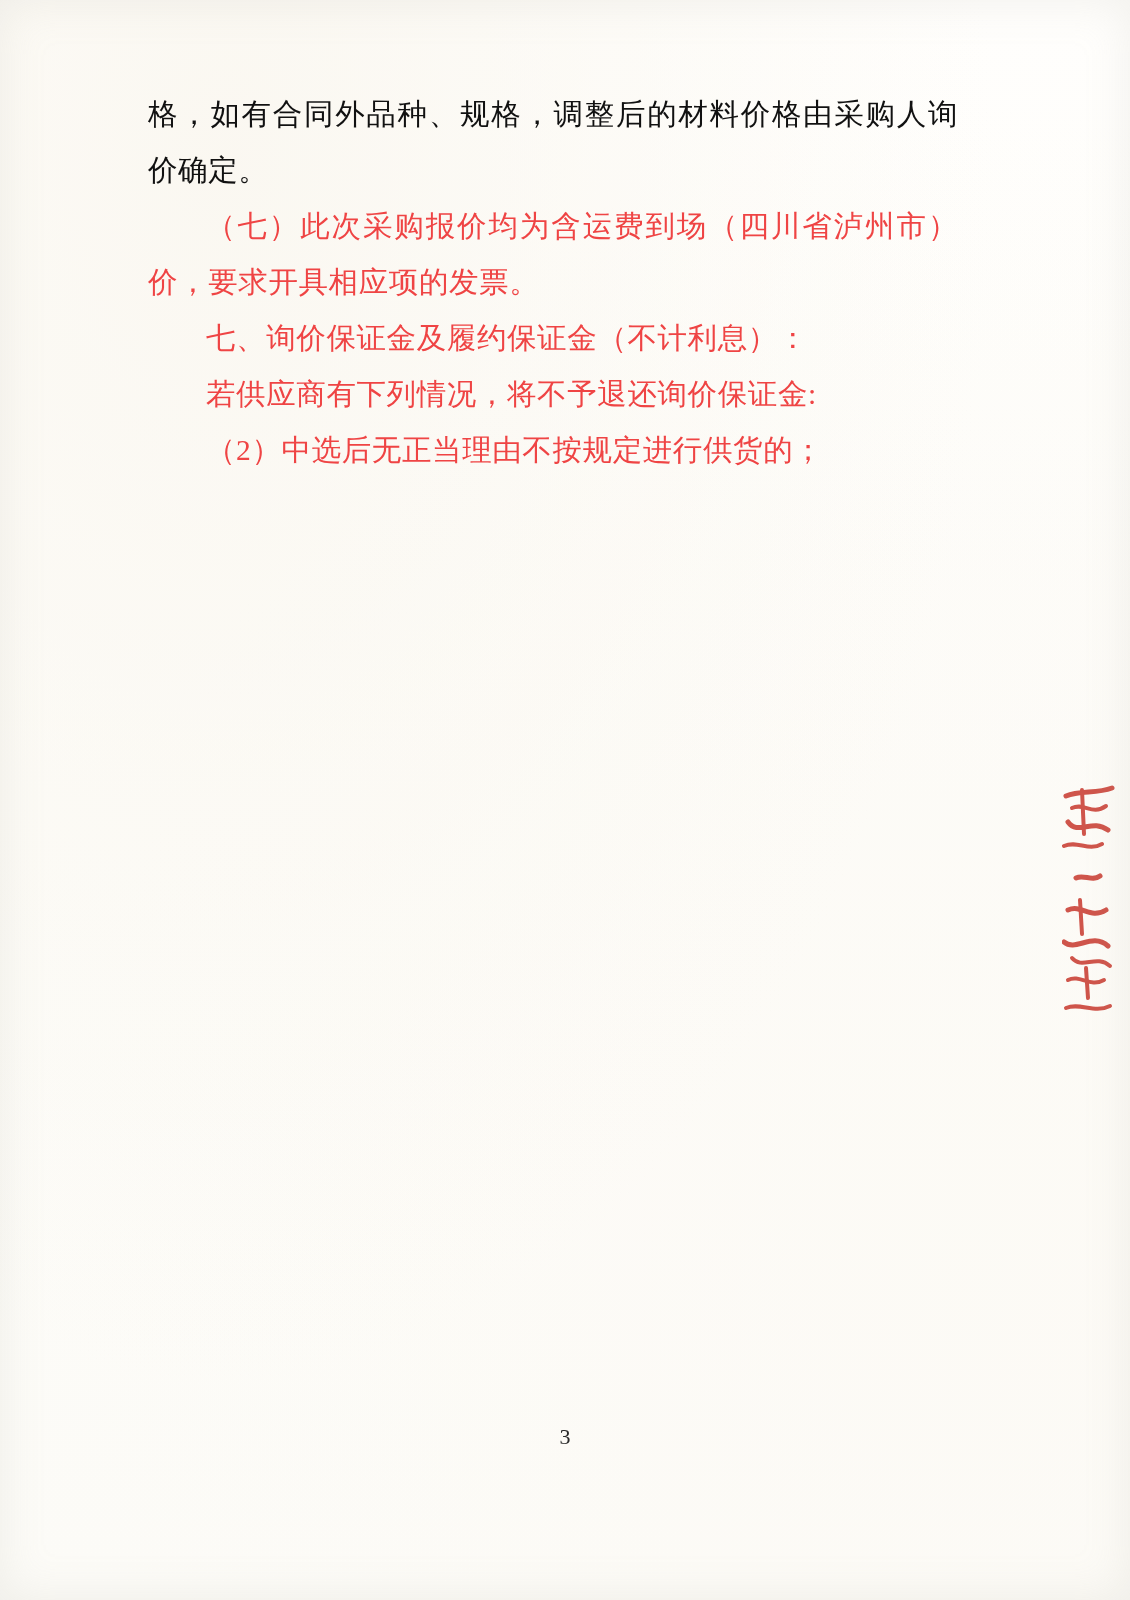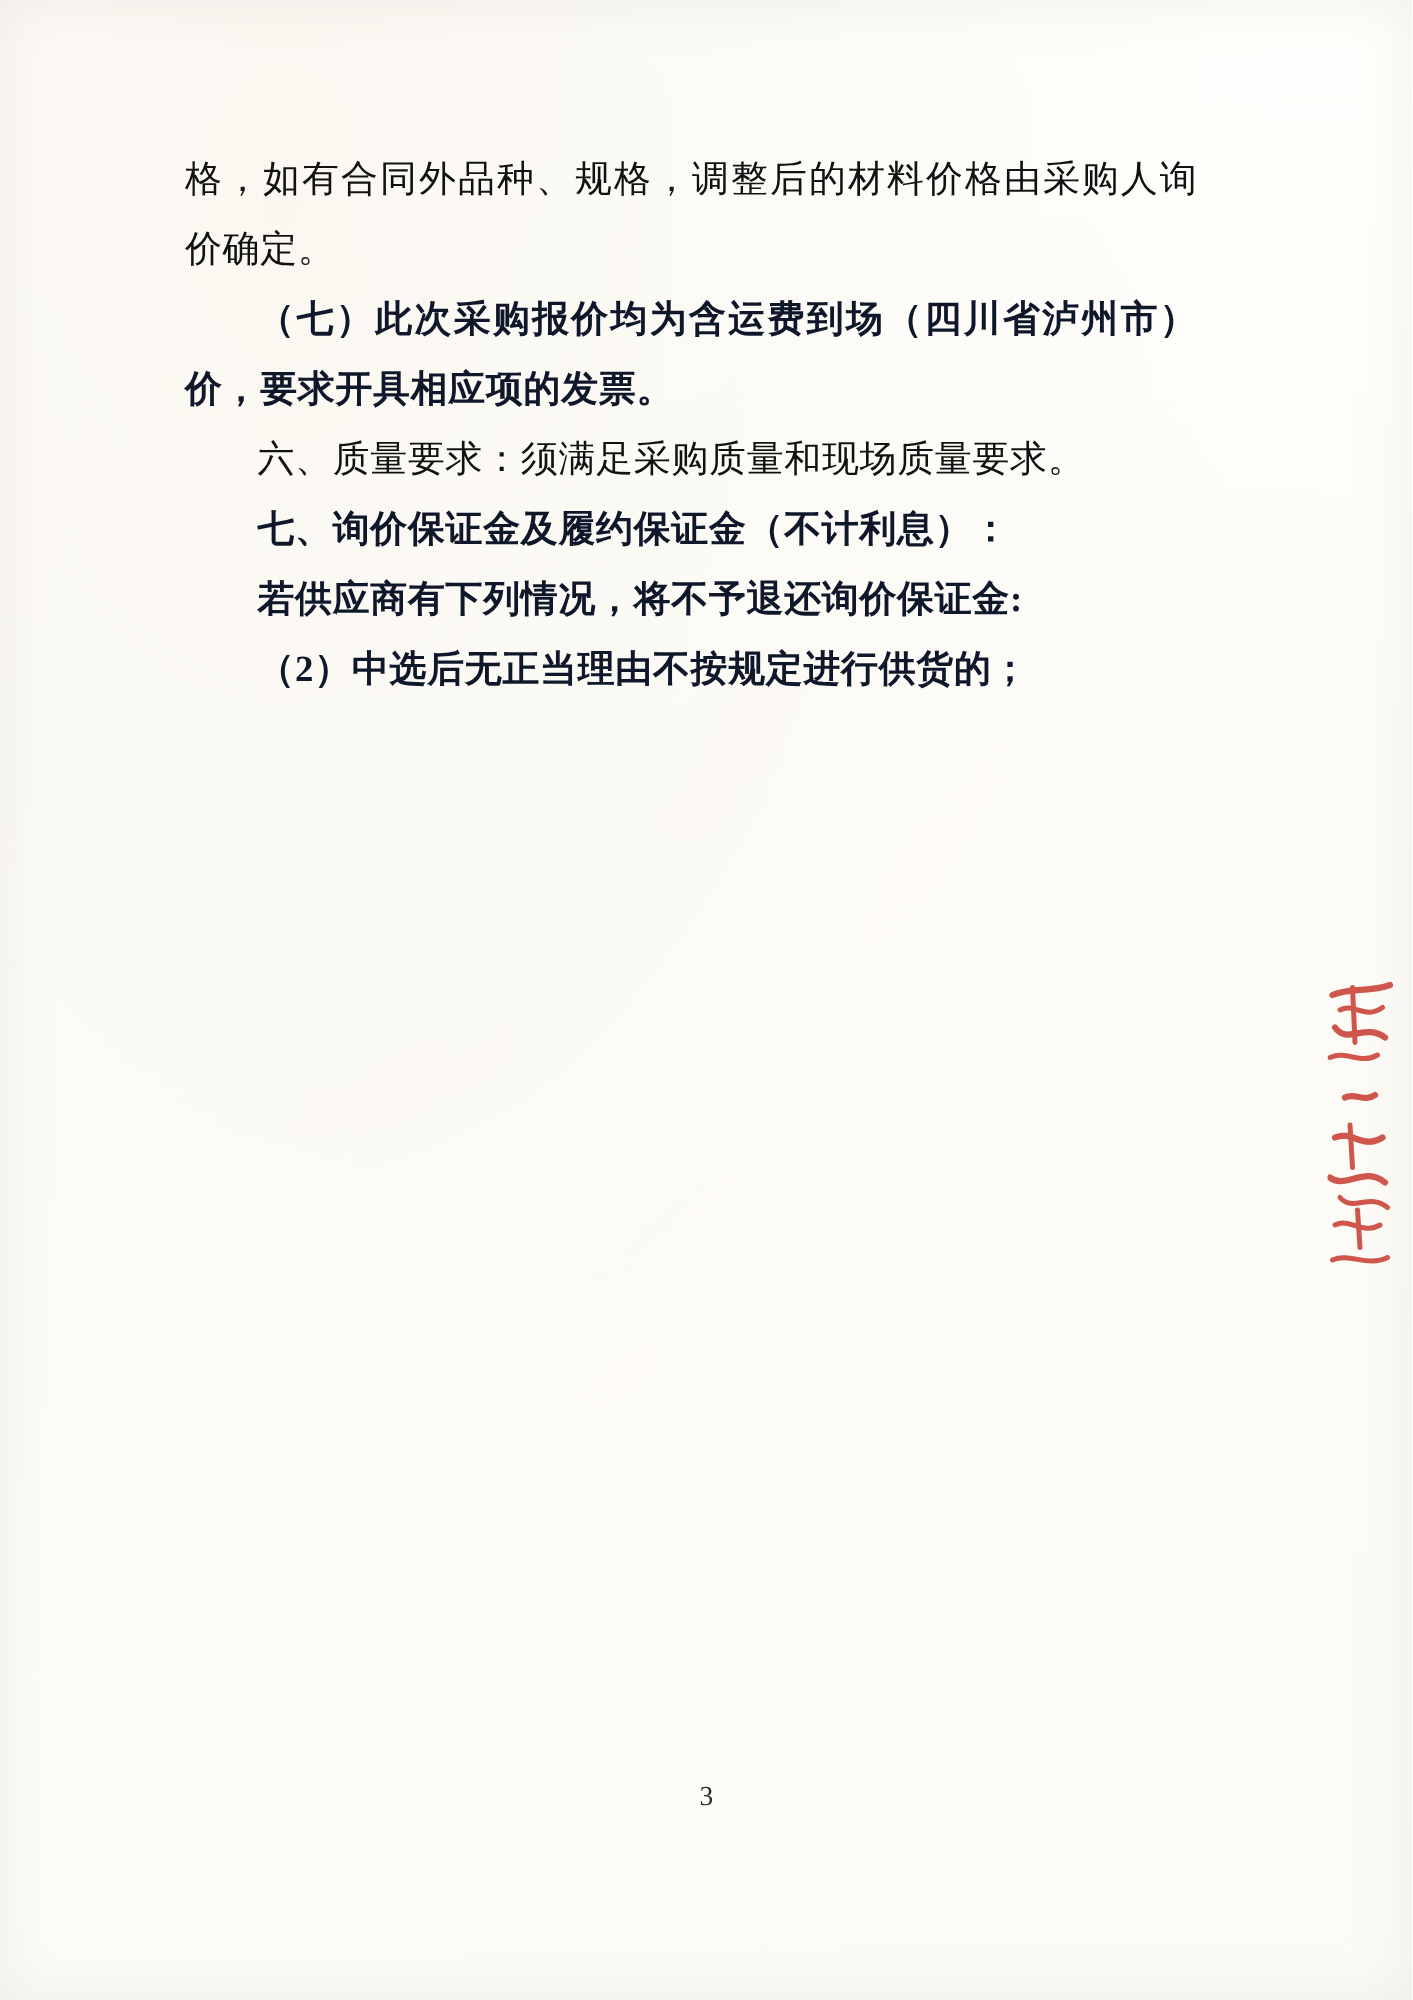--- a/index.html
+++ b/index.html
@@ -22,39 +22,39 @@
     inset: 0;
     background:
       radial-gradient(ellipse at 20% 10%, rgba(250,247,240,0.9) 0%, rgba(255,255,255,0) 60%),
       radial-gradient(ellipse at 85% 80%, rgba(252,250,245,0.8) 0%, rgba(255,255,255,0) 65%),
       linear-gradient(180deg, #fffefc 0%, #fdfcf8 50%, #fcfbf7 100%);
     pointer-events: none;
   }
   .content {
     position: absolute;
     left: 148px;
-    top: 116px;
+    top: 86px;
     width: 810px;
   }
   .para {
     font-size: 29.5px;
     line-height: 56px;
     color: #111111;
     letter-spacing: 0.6px;
     text-align: justify;
     text-justify: inter-ideograph;
     margin: 0;
     font-family: "Liberation Serif", serif;
   }
   .para.indent {
     text-indent: 58px;
   }
   .para.bold {
-    font-weight: bold;
-    color: #0f172a;
+    font-weight: normal;
+    color: #ef4444;
   }
   .page-number {
     position: absolute;
     left: 0;
     right: 0;
     top: 1424px;
     text-align: center;
     font-size: 22px;
     color: #2a2a2a;
     font-family: "Liberation Serif", serif;
@@ -82,21 +82,20 @@
 <div class="page">
   <div class="paper-texture"></div>
 
   <div class="content">
 
     <p class="para">格，如有合同外品种、规格，调整后的材料价格由采购人询价确定。</p>
 
 
     <p class="para indent bold">（七）此次采购报价均为含运费到场（四川省泸州市）价，要求开具相应项的发票。</p>
 
-    <p class="para indent"><span class="semi">六、质量要求：</span><span>须满足采购质量和现场质量要求。</span></p>
 
     <p class="para indent bold">七、询价保证金及履约保证金（不计利息）：</p>
 
 
     <p class="para indent bold">若供应商有下列情况，将不予退还询价保证金:</p>
 
     <p class="para indent bold">（2）中选后无正当理由不按规定进行供货的；</p>
 
 
 

